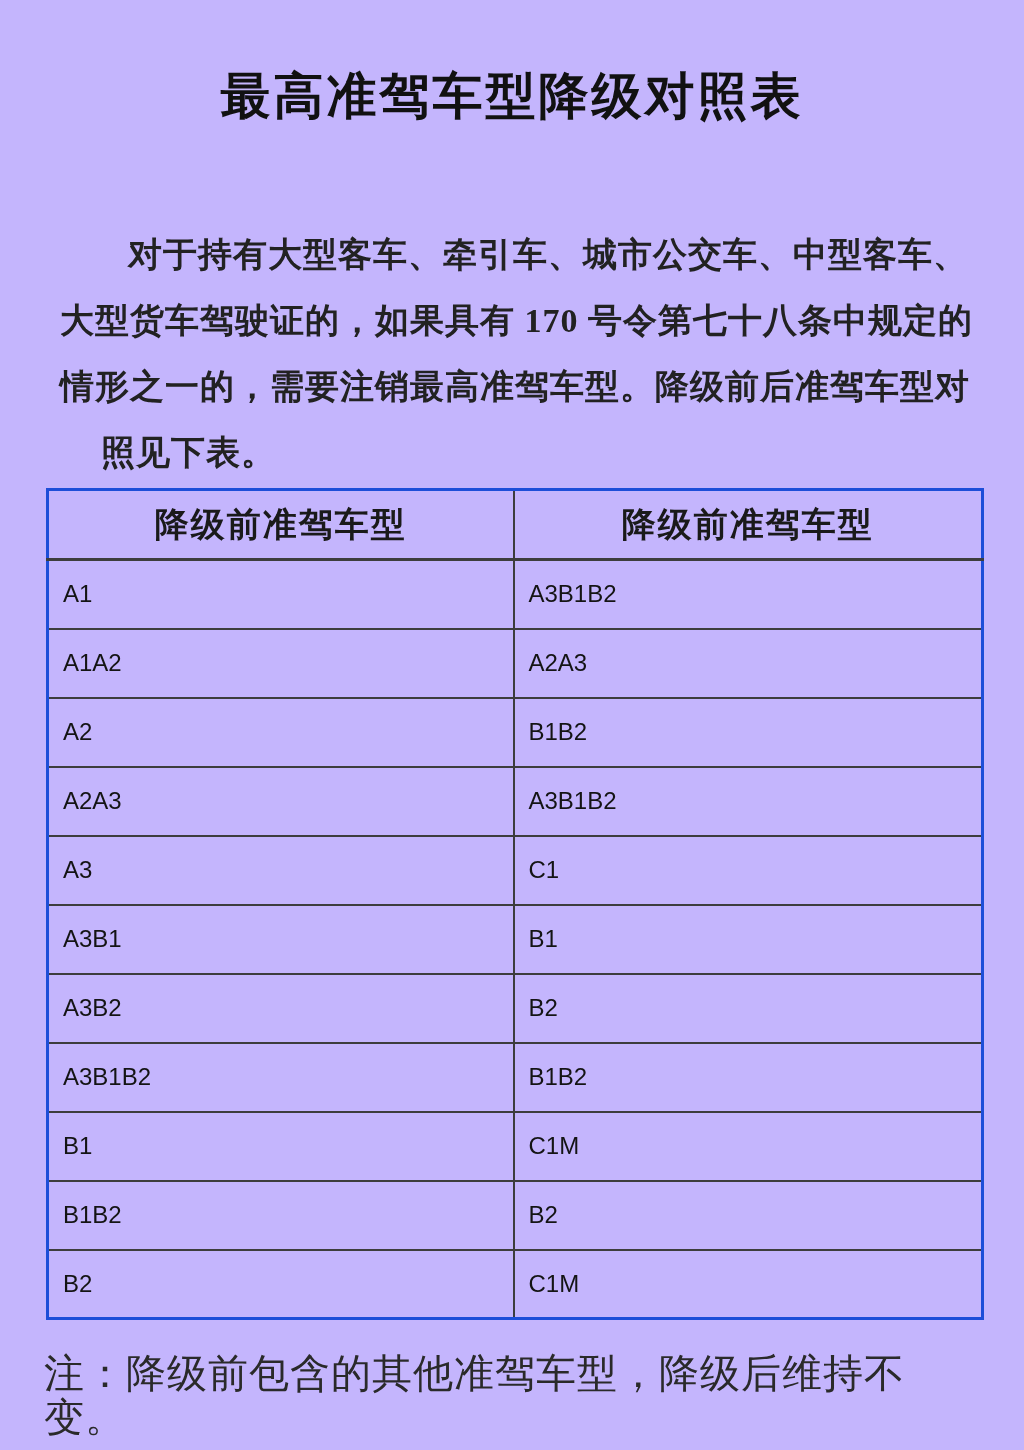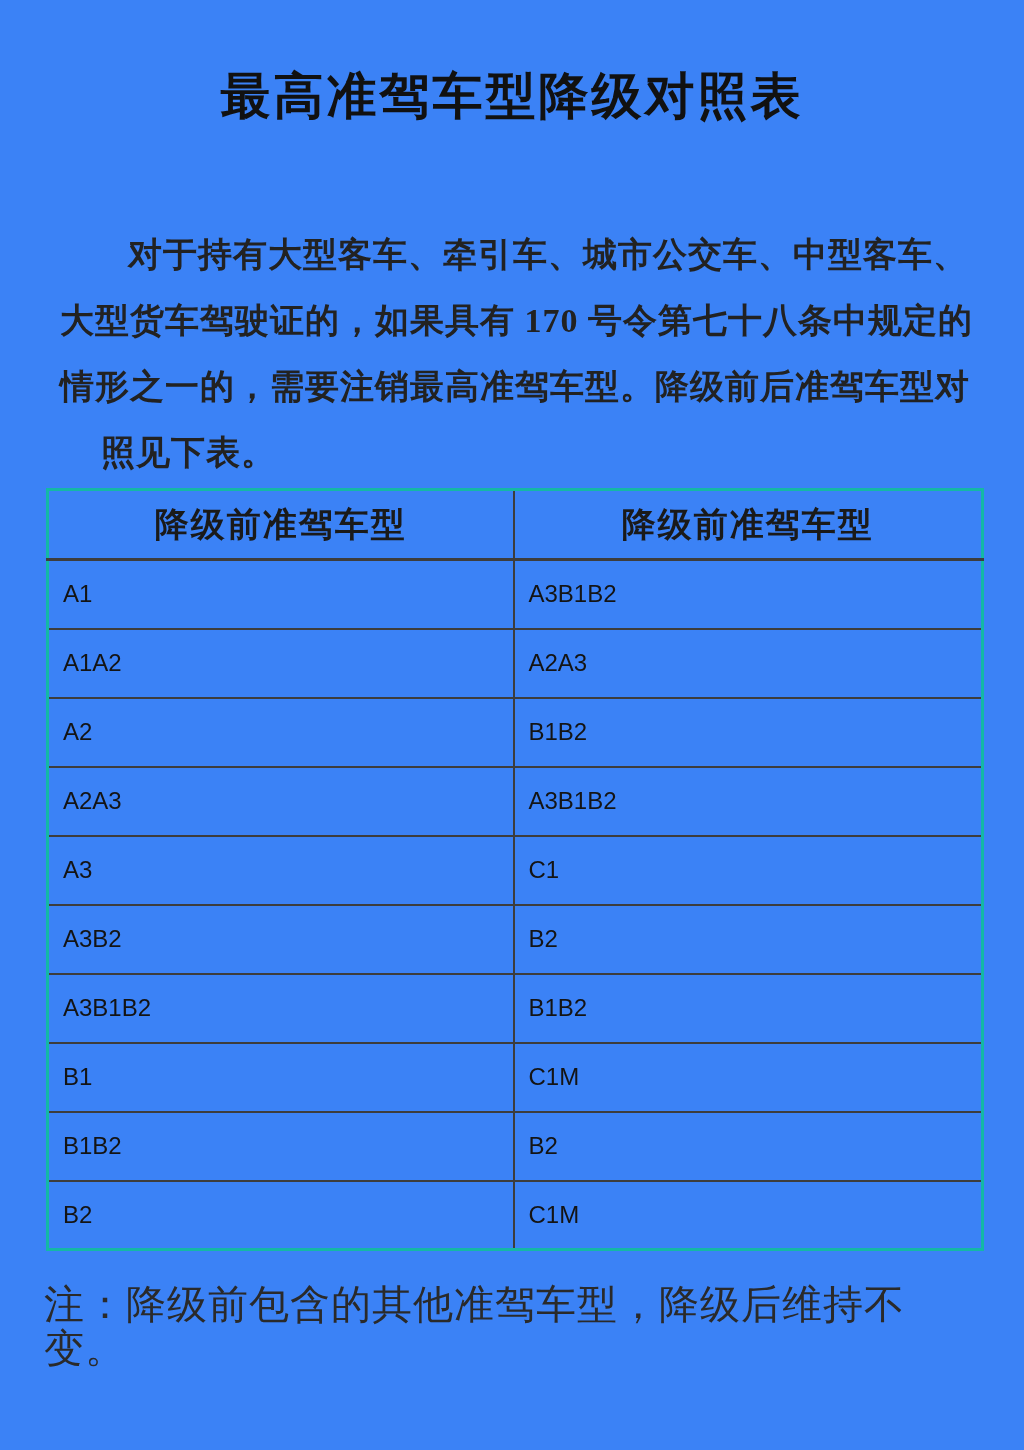--- a/index.html
+++ b/index.html
@@ -2,21 +2,21 @@
 <html><head>
 <meta charset="utf-8">
 <style>
   * { margin: 0; padding: 0; box-sizing: border-box; }
   html, body { background: #f2f2f2; }
   .page {
     position: relative;
     width: 1024px;
     height: 1450px;
     margin: 0 auto;
-    background: #3b82f6;
+    background: #c4b5fd;
     color: #1c1c1c;
     font-family: "Liberation Serif", "DejaVu Serif", serif;
     overflow: hidden;
   }
   .doc-title {
     margin-top: 66px;
     text-align: center;
     font-size: 50px;
     font-weight: bold;
     letter-spacing: 3px;
@@ -37,21 +37,21 @@
     letter-spacing: 1px;
     font-weight: bold;
   }
   .intro .line.first { text-indent: 68px; }
   .intro .line.last { text-align-last: left; margin-left: 41px; }
   .cmp-table {
     width: 935px;
     margin: 2px 0 0 46px;
     border-collapse: collapse;
     table-layout: fixed;
-    border: 3px solid #14b8a6;
+    border: 3px solid #1d4ed8;
   }
   .cmp-table th, .cmp-table td {
     border: 2px solid #3d3d3d;
   }
   .cmp-table col.c1 { width: 466px; }
   .cmp-table col.c2 { width: 469px; }
   .cmp-table th {
     height: 70px;
     font-size: 34px;
     font-weight: bold;
@@ -118,20 +118,24 @@
       </tr>
       <tr>
         <td>A2A3</td>
         <td>A3B1B2</td>
       </tr>
       <tr>
         <td>A3</td>
         <td>C1</td>
       </tr>
       <tr>
+        <td>A3B1</td>
+        <td>B1</td>
+      </tr>
+      <tr>
         <td>A3B2</td>
         <td>B2</td>
       </tr>
       <tr>
         <td>A3B1B2</td>
         <td>B1B2</td>
       </tr>
       <tr>
         <td>B1</td>
         <td>C1M</td>

